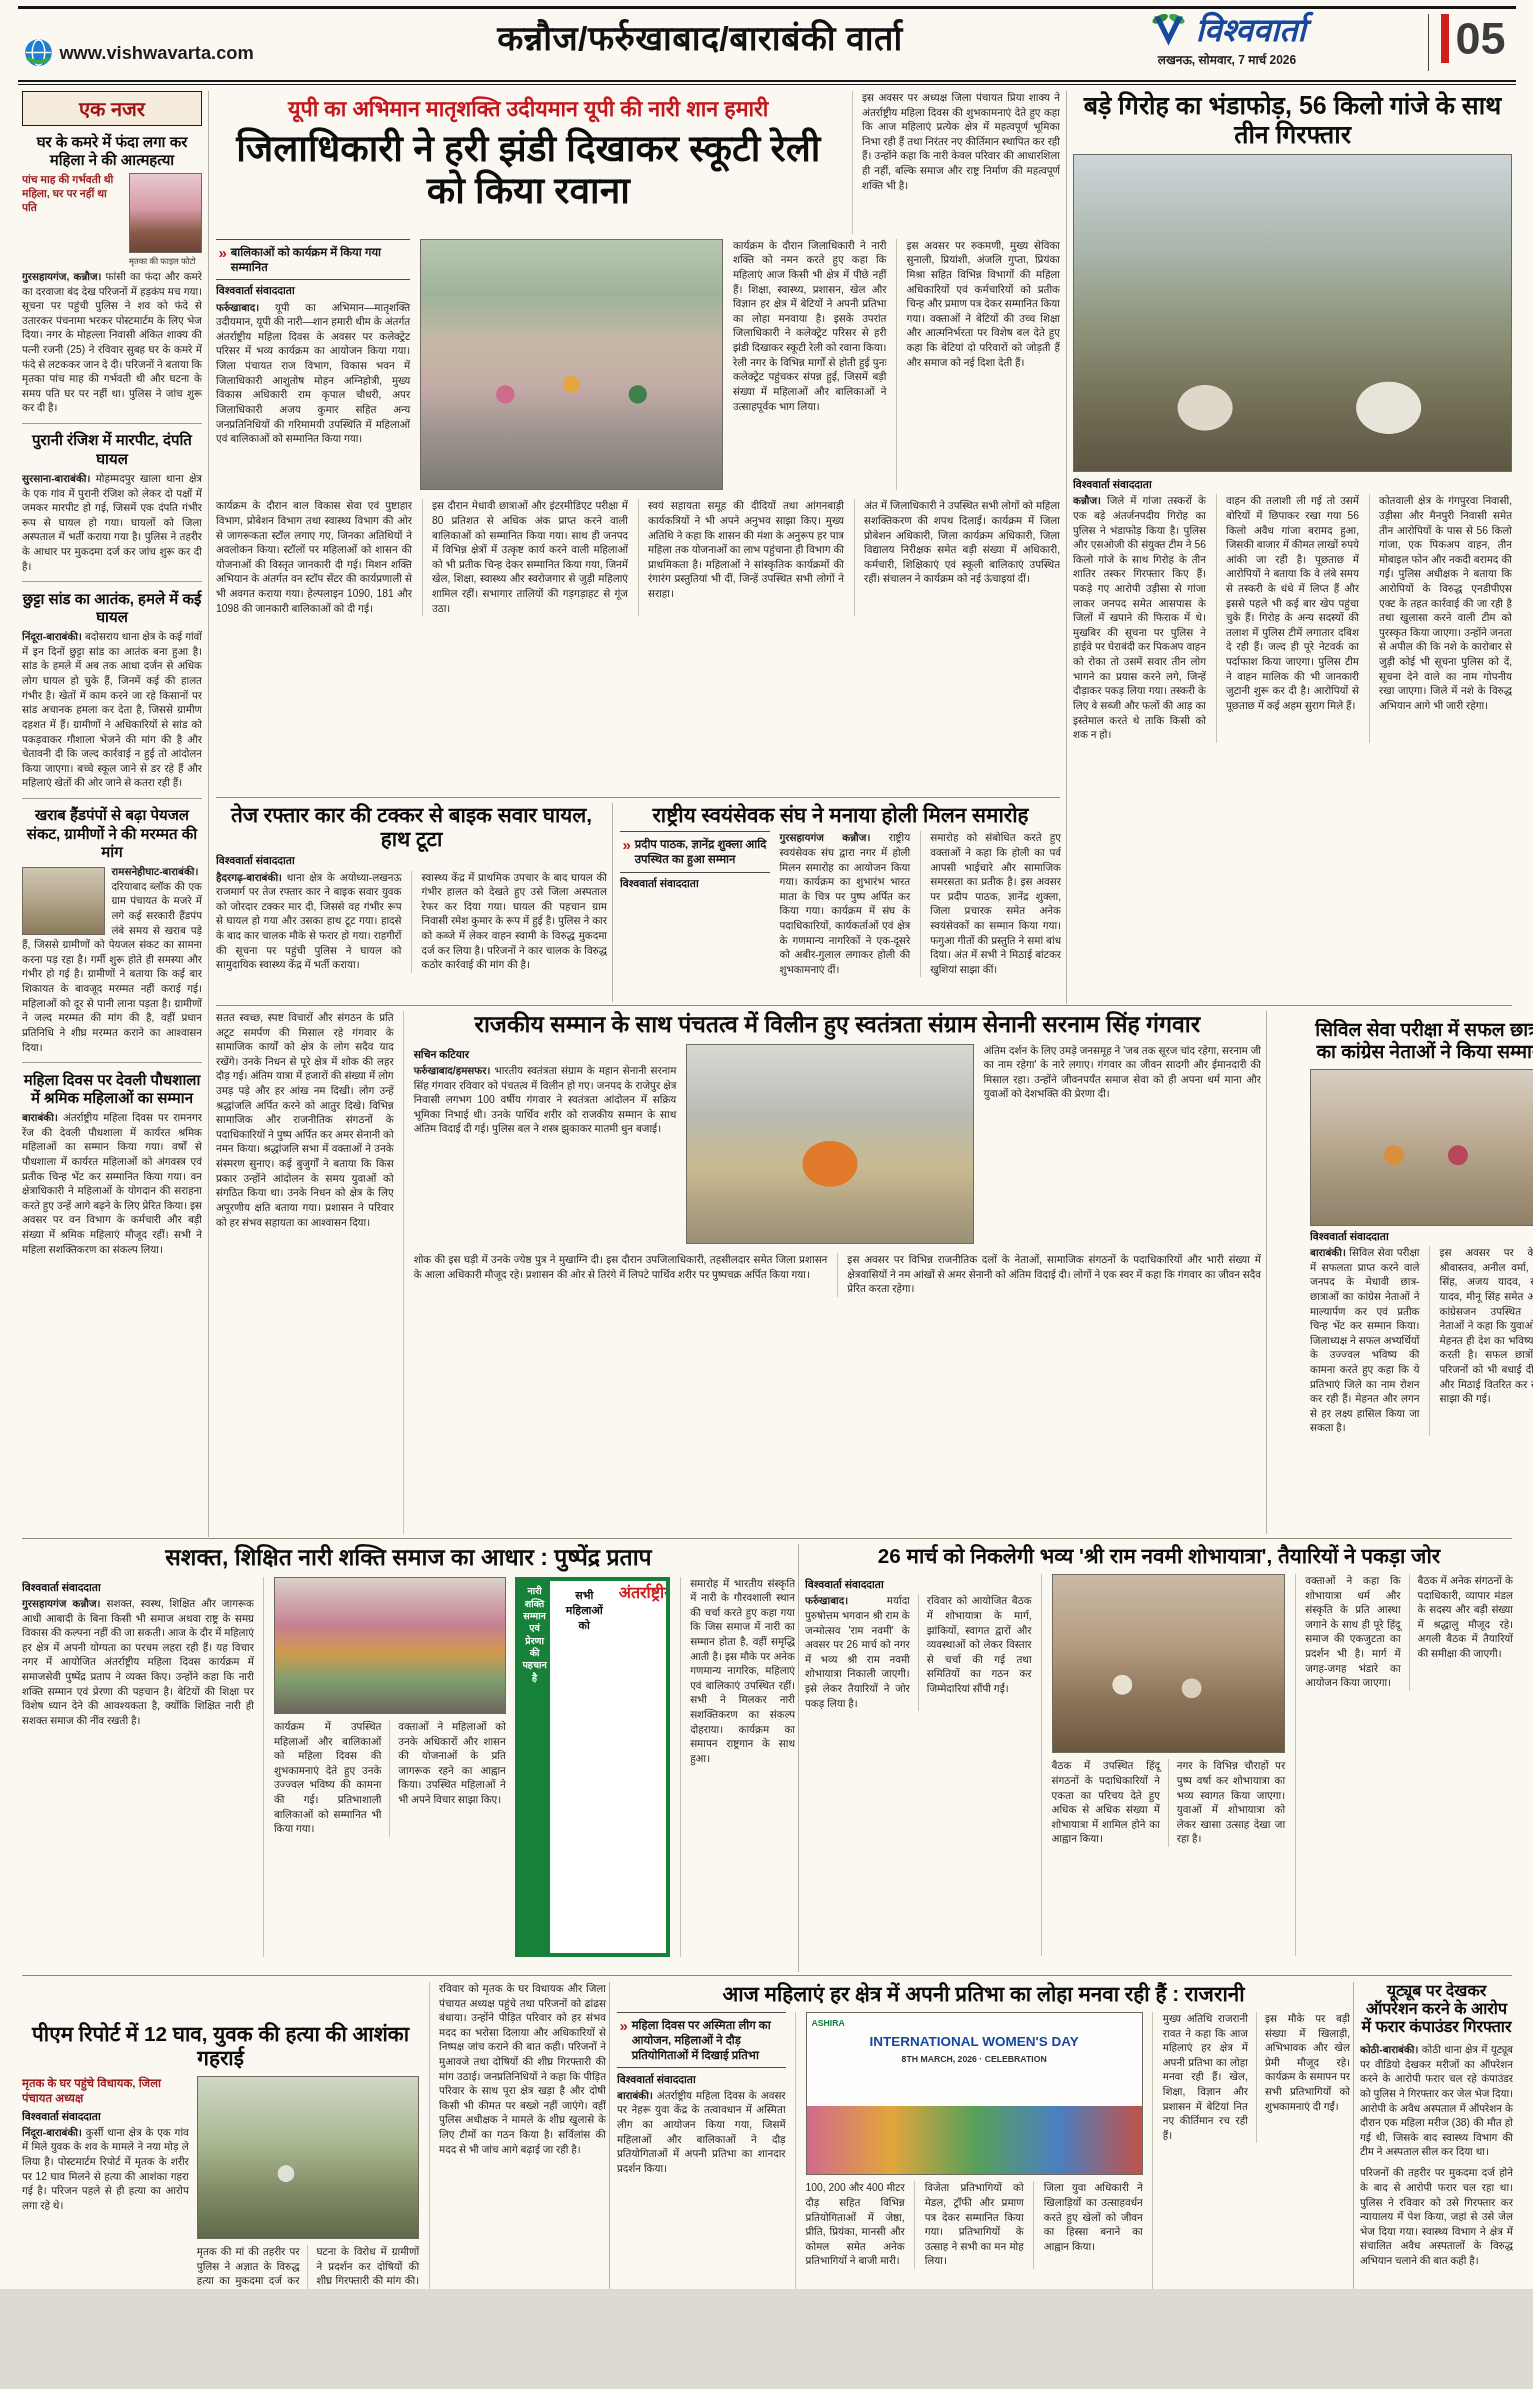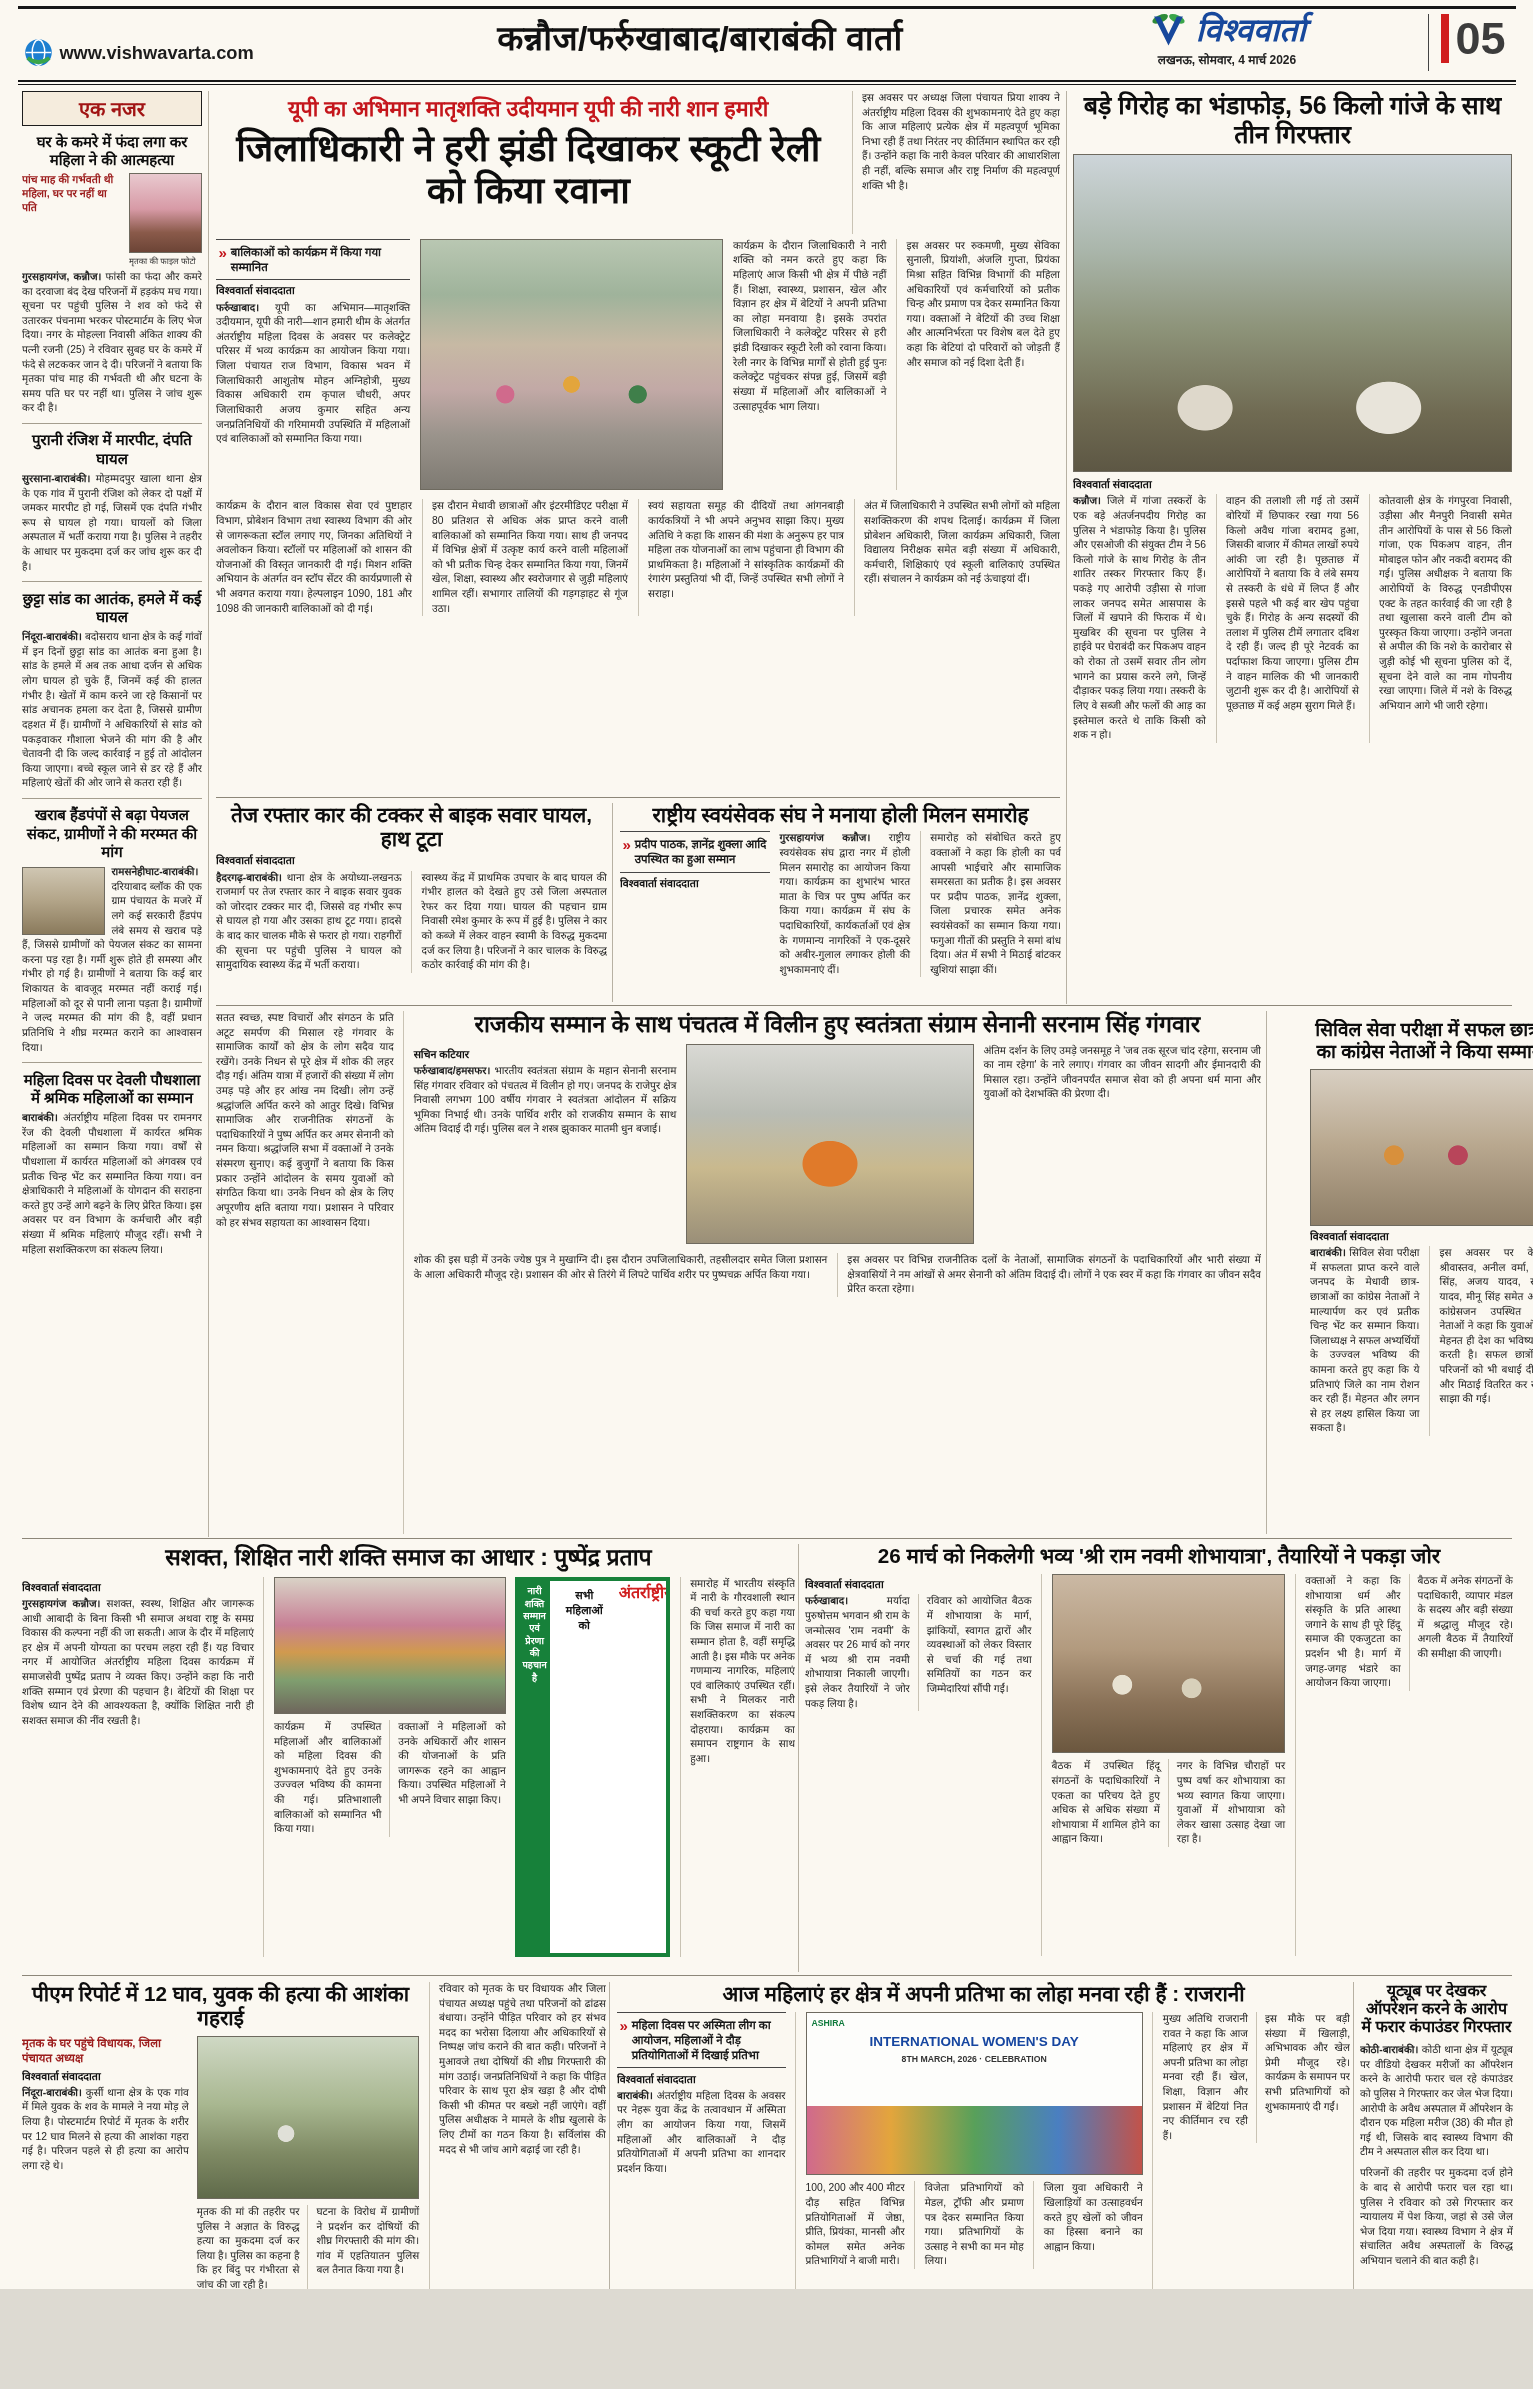--- a/index.html
+++ b/index.html
@@ -69,21 +69,21 @@
     <div style="display:flex;align-items:center;gap:6.4px;justify-content:center;">
       <span style="display:inline-block;line-height:0;">
         <svg width="41" height="37" viewBox="0 0 54 46">
             <ellipse cx="16" cy="9" rx="11" ry="5" fill="#2e8b37" transform="rotate(-24 16 9)"></ellipse>
             <ellipse cx="38" cy="9" rx="11" ry="5" fill="#3aa54a" transform="rotate(24 38 9)"></ellipse>
             <path d="M8 6 L27 44 L46 6 L38 6 L27 29 L16 6 Z" fill="#17489c"></path>
           </svg>
       </span>
       <span class="brand-name">विश्ववार्ता</span>
     </div>
-    <div class="edition center">लखनऊ, सोमवार, 4 मार्च 2026</div>
+    <div class="edition center">लखनऊ, सोमवार, 7 मार्च 2026</div>
   </div>
 
   <div class="vr abs" style="left:1428px;top:14.3px;height:57px;background:#444;"></div>
 
   <div class="abs" style="left:1441px;top:14.3px;display:flex;align-items:center;gap:6.4px;">
     <span class="redbar"></span>
     <span class="pgno">05</span>
   </div>
 
   <div class="hrule bold abs" style="left:17.5px;top:80px;width:1498px;"></div>
@@ -304,21 +304,21 @@
           <p class="body-txt" style="flex:1;border-left:0.8px solid #c9c3b4;padding-left:8px;">बैठक में अनेक संगठनों के पदाधिकारी, व्यापार मंडल के सदस्य और बड़ी संख्या में श्रद्धालु मौजूद रहे। अगली बैठक में तैयारियों की समीक्षा की जाएगी।</p>
         </div>
       </div>
     </div>
   </div>
 
   <div class="hrule abs" style="left:22px;top:1975px;width:1490px;"></div>
 
   <div class="abs" style="left:22px;top:1982px;width:584px;height:391px;overflow:hidden;">
     <div style="display:flex;gap:9.5px;height:100%;">
-      <div style="flex:0 0 68%;min-width:0;">
+      <div style="flex:0 0 68%;min-width:0;margin-top:40px;">
         <div class="hl center" style="font-size:20.7px;">पीएम रिपोर्ट में 12 घाव, युवक की हत्या की आशंका गहराई</div>
         <div style="display:flex;gap:8px;margin-top:6.4px;">
           <div style="flex:0 0 42%;">
             <div class="rail-sub" style="font-size:11.5px;">मृतक के घर पहुंचे विधायक, जिला पंचायत अध्यक्ष</div>
             <div class="byline">विश्ववार्ता संवाददाता</div>
             <p class="body-txt"><b class="dl">निंदूरा-बाराबंकी।</b> <span>कुर्सी थाना क्षेत्र के एक गांव में मिले युवक के शव के मामले ने नया मोड़ ले लिया है। पोस्टमार्टम रिपोर्ट में मृतक के शरीर पर 12 घाव मिलने से हत्या की आशंका गहरा गई है। परिजन पहले से ही हत्या का आरोप लगा रहे थे।</span></p>
           </div>
           <div style="flex:1;min-width:0;">
             <div class="photo" style="width:100%;height:163px;background:radial-gradient(circle at 40% 60%, #e0e0d8 0 8px, transparent 8.7px),linear-gradient(180deg,#cfd8c4 0%,#a8b790 42%,#7f8a64 72%,#5f6a4a 100%);"></div>
             <div style="display:flex;gap:8px;margin-top:6.4px;">

